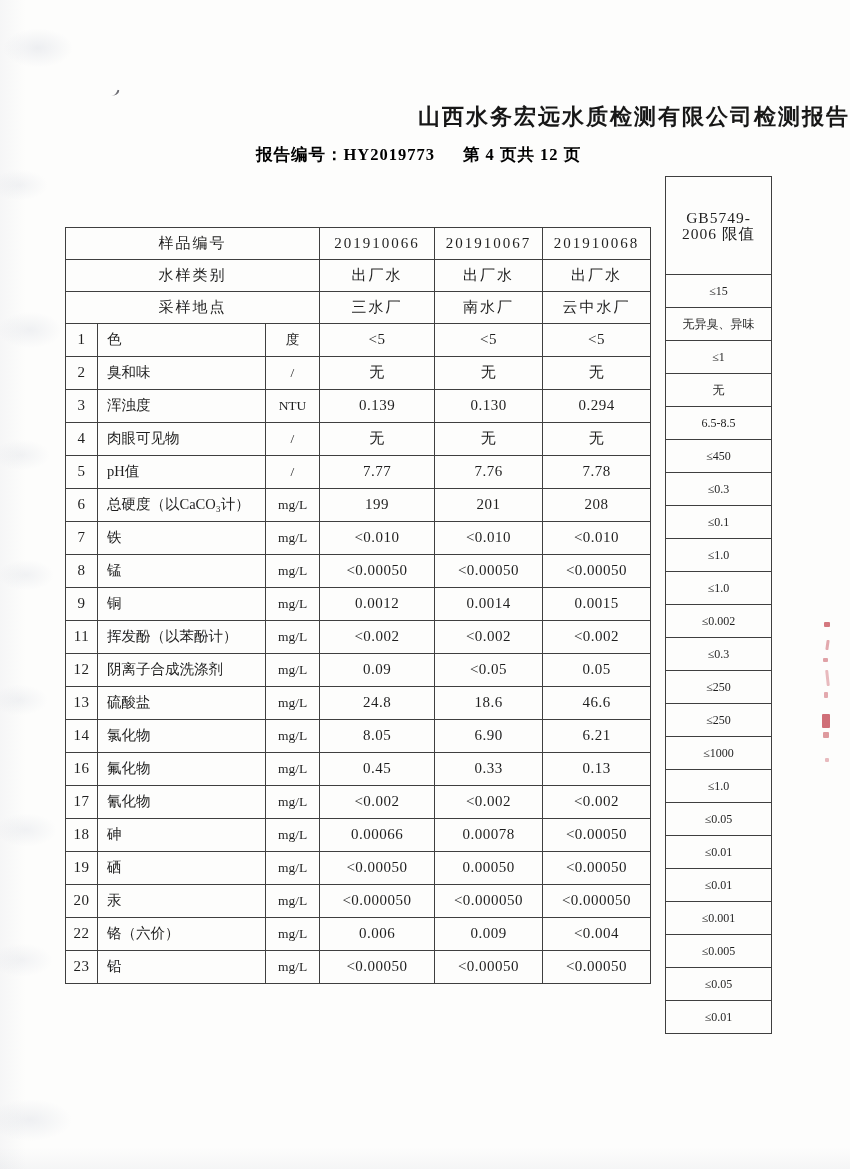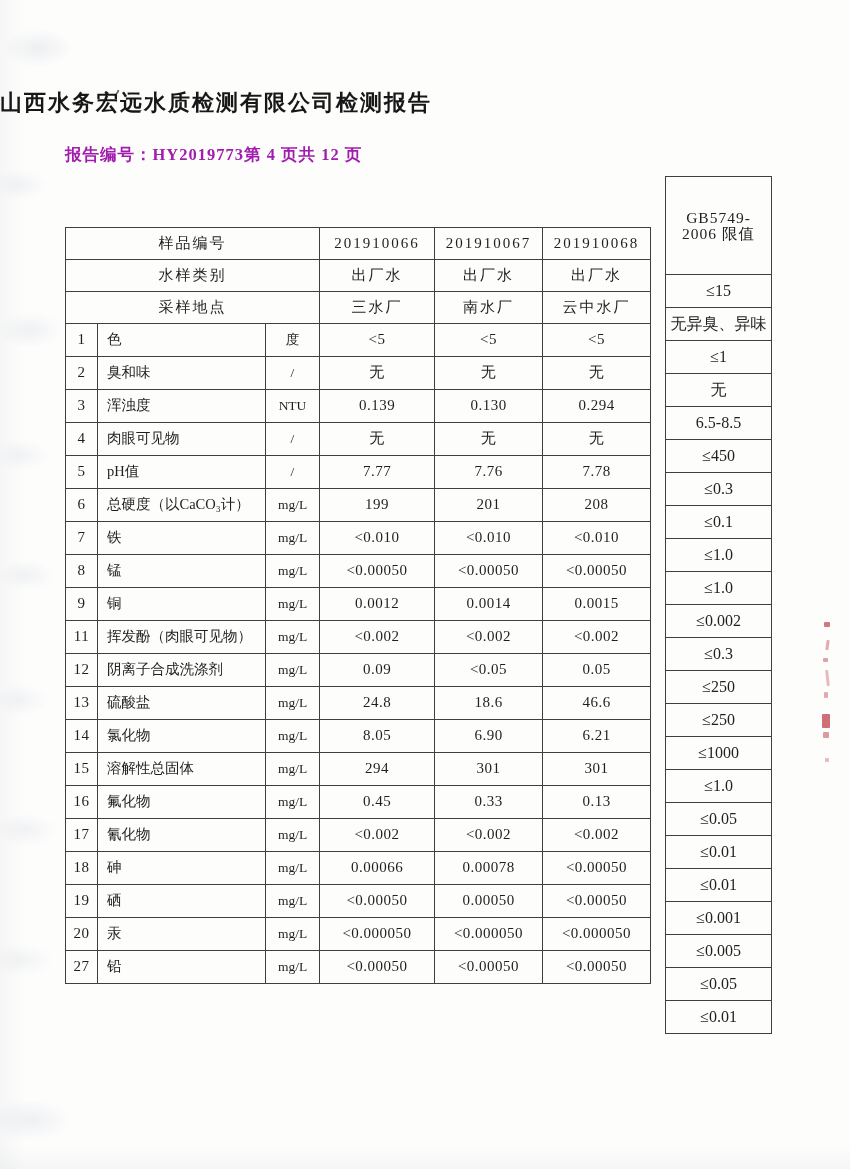--- a/index.html
+++ b/index.html
@@ -57,30 +57,30 @@
   .stamp-edge i:nth-child(1){ left:6px; top:4px;   width:6px; height:5px; opacity:.8;}
   .stamp-edge i:nth-child(2){ left:8px; top:22px;  width:3px; height:10px; opacity:.5; transform:rotate(8deg);}
   .stamp-edge i:nth-child(3){ left:5px; top:40px;  width:5px; height:4px;  opacity:.55;}
   .stamp-edge i:nth-child(4){ left:8px; top:52px;  width:3px; height:16px; opacity:.4; transform:rotate(-6deg);}
   .stamp-edge i:nth-child(5){ left:6px; top:74px;  width:4px; height:6px;  opacity:.5;}
   .stamp-edge i:nth-child(6){ left:4px; top:96px;  width:8px; height:14px; opacity:.85;}
   .stamp-edge i:nth-child(7){ left:5px; top:114px; width:6px; height:6px;  opacity:.6;}
   .stamp-edge i:nth-child(8){ left:7px; top:140px; width:4px; height:4px;  opacity:.4;}
 
   .doc-title {
-    position: absolute; top: 88px; left: 0; width: 100%;
-    text-align: left;
+    position: absolute; top: 102px; left: 0; width: 100%;
+    text-align: right;
     font-family: "Liberation Sans", "DejaVu Sans", sans-serif;
     font-weight: 700; font-size: 22px; letter-spacing: 2px; color: #171717;
   }
 
   .meta-row {
     position: absolute; top: 144px; left: 65px; width: 707px;
-    display: flex; justify-content: flex-start; align-items: baseline;
-    font-size: 16.5px; font-weight: 600; color: #a21caf; letter-spacing: 1px;
+    display: flex; justify-content: center; align-items: baseline;
+    font-size: 16.5px; font-weight: 600; color: #000000; letter-spacing: 1px; gap: 28px;
   }
 
   .table-wrap {
     position: absolute; top: 176px; left: 65px;
     display: flex; align-items: center;
   }
 
   table { border-collapse: collapse; table-layout: fixed; }
   td {
     border: 1px solid #3f3f3f;
@@ -91,21 +91,21 @@
 
   .main-table { width: 585px; }
   .main-table thead td { height: 32px; letter-spacing: 2px; }
   .main-table tbody td { height: 33px; letter-spacing: 0.5px; }
   .main-table td.name-cell {
     text-align: left; padding-left: 9px; letter-spacing: 0; font-size: 14.5px;
   }
   .main-table td.unit-cell { font-size: 13.5px; letter-spacing: 0; }
 
   .limit-table { width: 107px; margin-left: 14px; padding-left: 44px; }
-  .limit-table td { height: 33px; font-size: 16px; letter-spacing: 0; }
+  .limit-table td { height: 33px; font-size: 12px; letter-spacing: 0; }
   .limit-table td.limit-head {
     height: 98px; font-size: 15.5px; letter-spacing: 1px;
   }
   .limit-head .lh-line { display: block; line-height: 1; }
   .limit-head .lh-line + .lh-line { }
 </style>
 </head>
 <body>
 
 <div class="page">
@@ -229,21 +229,21 @@
           <tr>
     <td>9</td>
     <td class="name-cell">铜</td>
     <td class="unit-cell">mg/L</td>
     <td>0.0012</td>
     <td>0.0014</td>
     <td>0.0015</td>
   </tr>
           <tr>
     <td>11</td>
-    <td class="name-cell">挥发酚（肉眼可见物）</td>
+    <td class="name-cell">挥发酚（以苯酚计）</td>
     <td class="unit-cell">mg/L</td>
     <td>&lt;0.002</td>
     <td>&lt;0.002</td>
     <td>&lt;0.002</td>
   </tr>
           <tr>
     <td>12</td>
     <td class="name-cell">阴离子合成洗涤剂</td>
     <td class="unit-cell">mg/L</td>
     <td>0.09</td>
@@ -260,28 +260,20 @@
   </tr>
           <tr>
     <td>14</td>
     <td class="name-cell">氯化物</td>
     <td class="unit-cell">mg/L</td>
     <td>8.05</td>
     <td>6.90</td>
     <td>6.21</td>
   </tr>
           <tr>
-    <td>15</td>
-    <td class="name-cell">溶解性总固体</td>
-    <td class="unit-cell">mg/L</td>
-    <td>294</td>
-    <td>301</td>
-    <td>301</td>
-  </tr>
-          <tr>
     <td>16</td>
     <td class="name-cell">氟化物</td>
     <td class="unit-cell">mg/L</td>
     <td>0.45</td>
     <td>0.33</td>
     <td>0.13</td>
   </tr>
           <tr>
     <td>17</td>
     <td class="name-cell">氰化物</td>
@@ -308,21 +300,29 @@
   </tr>
           <tr>
     <td>20</td>
     <td class="name-cell">汞</td>
     <td class="unit-cell">mg/L</td>
     <td>&lt;0.000050</td>
     <td>&lt;0.000050</td>
     <td>&lt;0.000050</td>
   </tr>
           <tr>
-    <td>27</td>
+    <td>22</td>
+    <td class="name-cell">铬（六价）</td>
+    <td class="unit-cell">mg/L</td>
+    <td>0.006</td>
+    <td>0.009</td>
+    <td>&lt;0.004</td>
+  </tr>
+          <tr>
+    <td>23</td>
     <td class="name-cell">铅</td>
     <td class="unit-cell">mg/L</td>
     <td>&lt;0.00050</td>
     <td>&lt;0.00050</td>
     <td>&lt;0.00050</td>
   </tr>
         </tbody>
     </table>
 
     <table class="limit-table">

